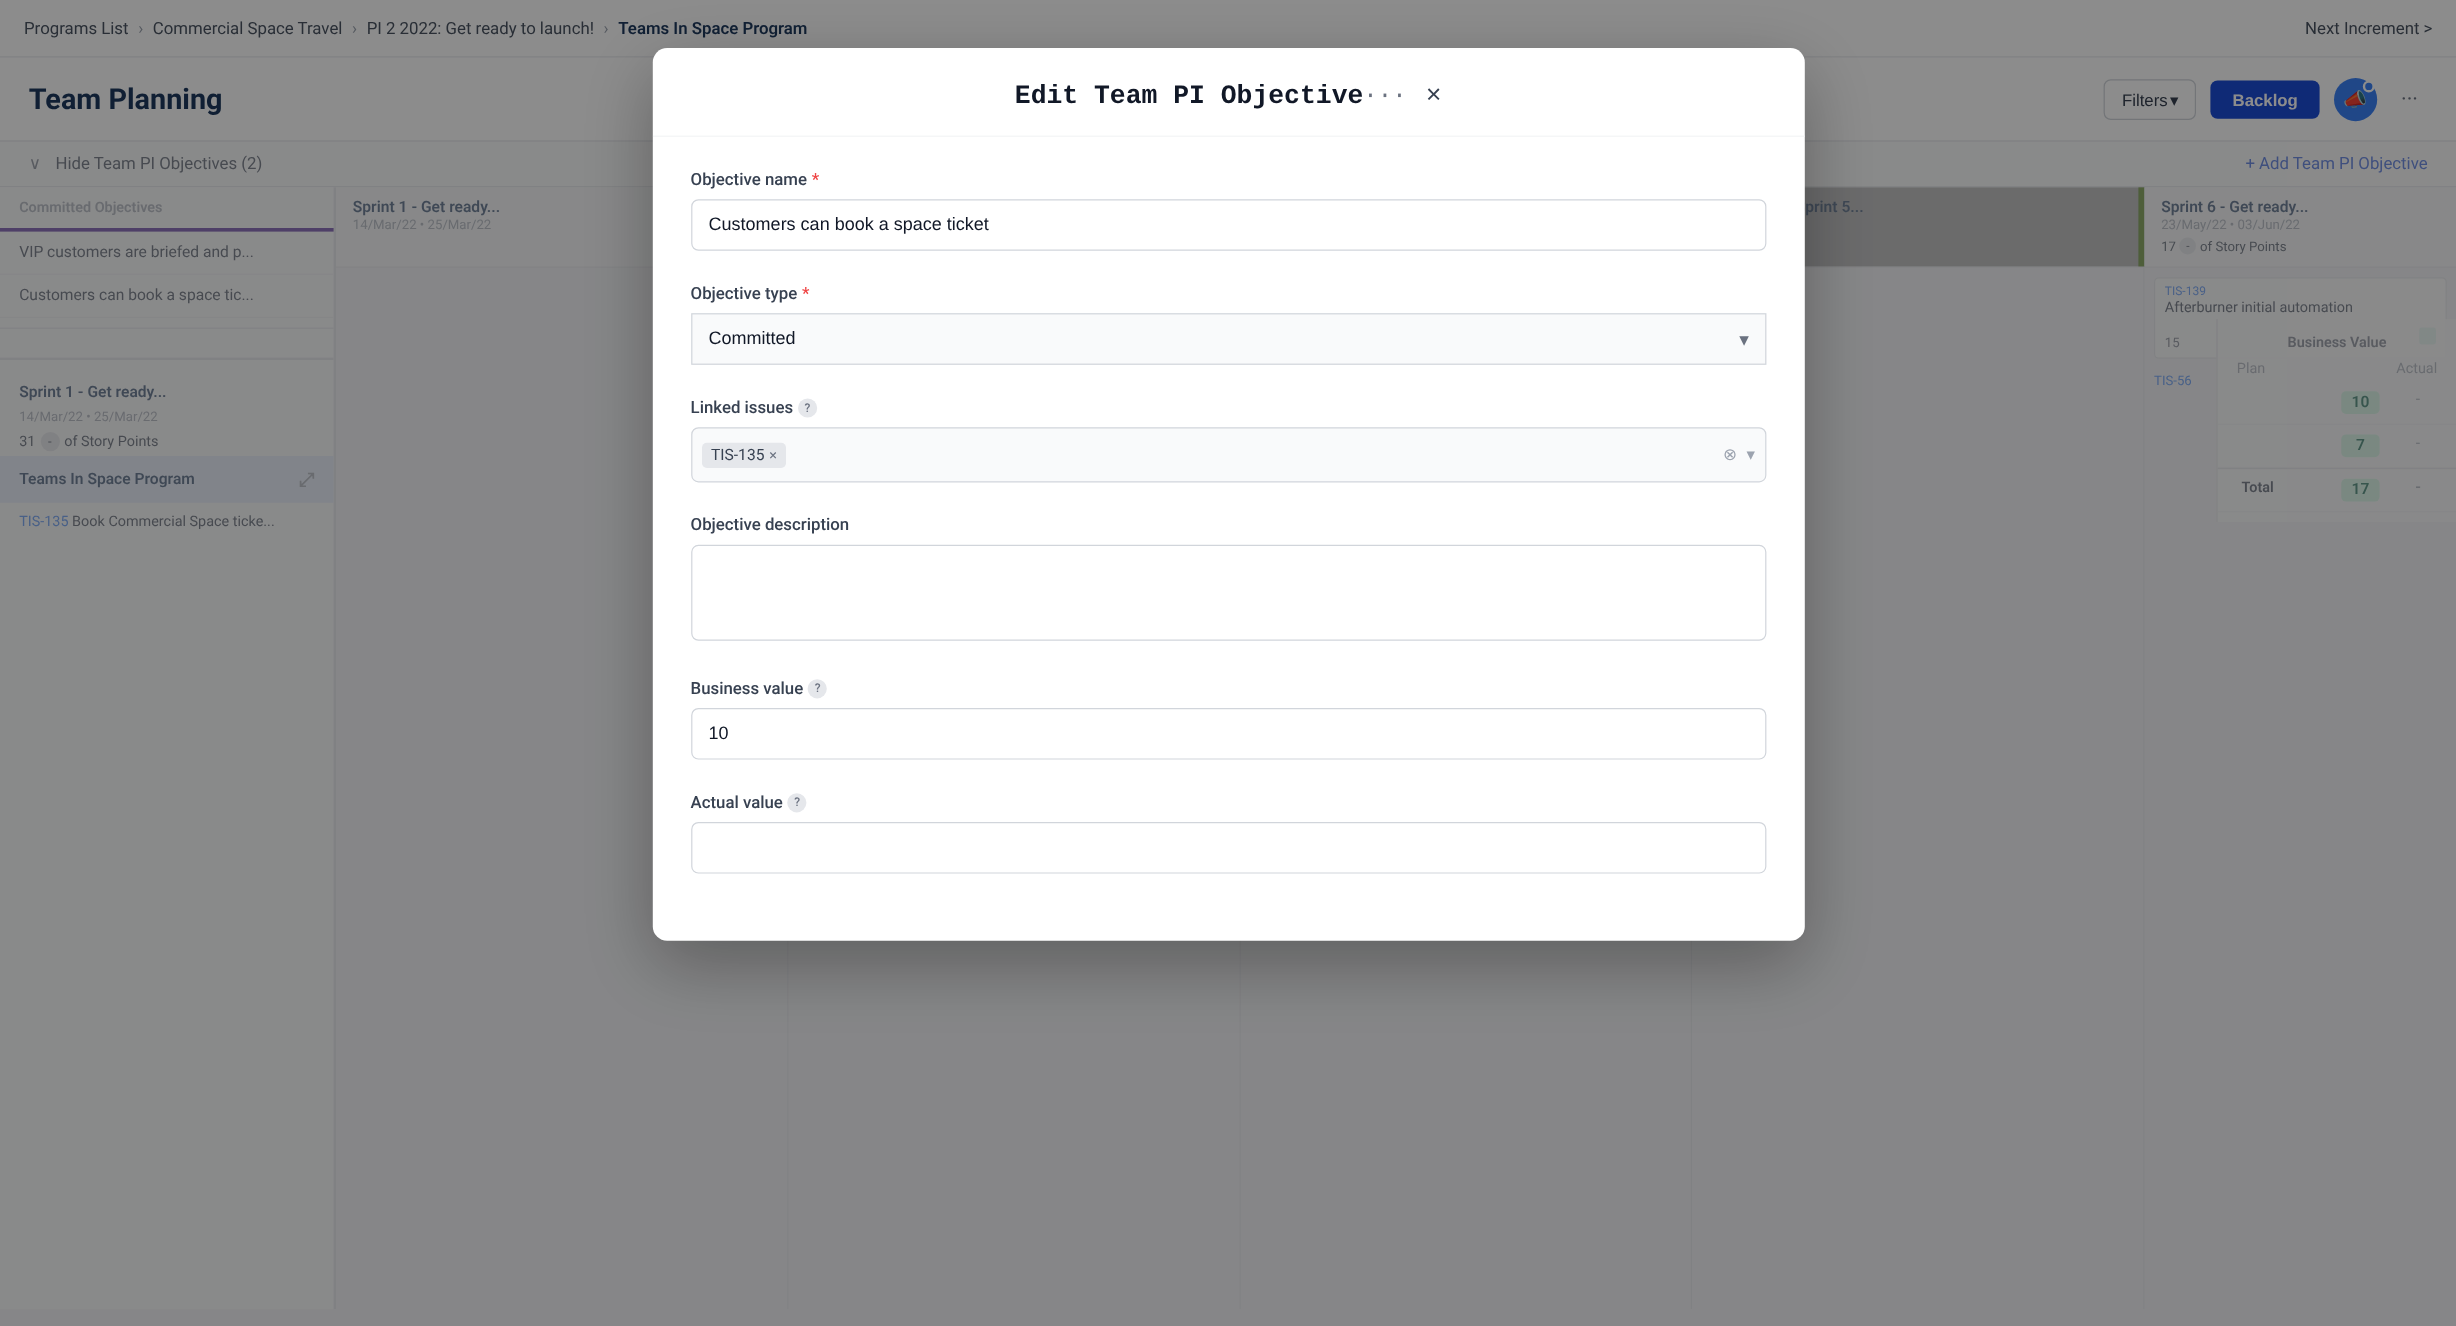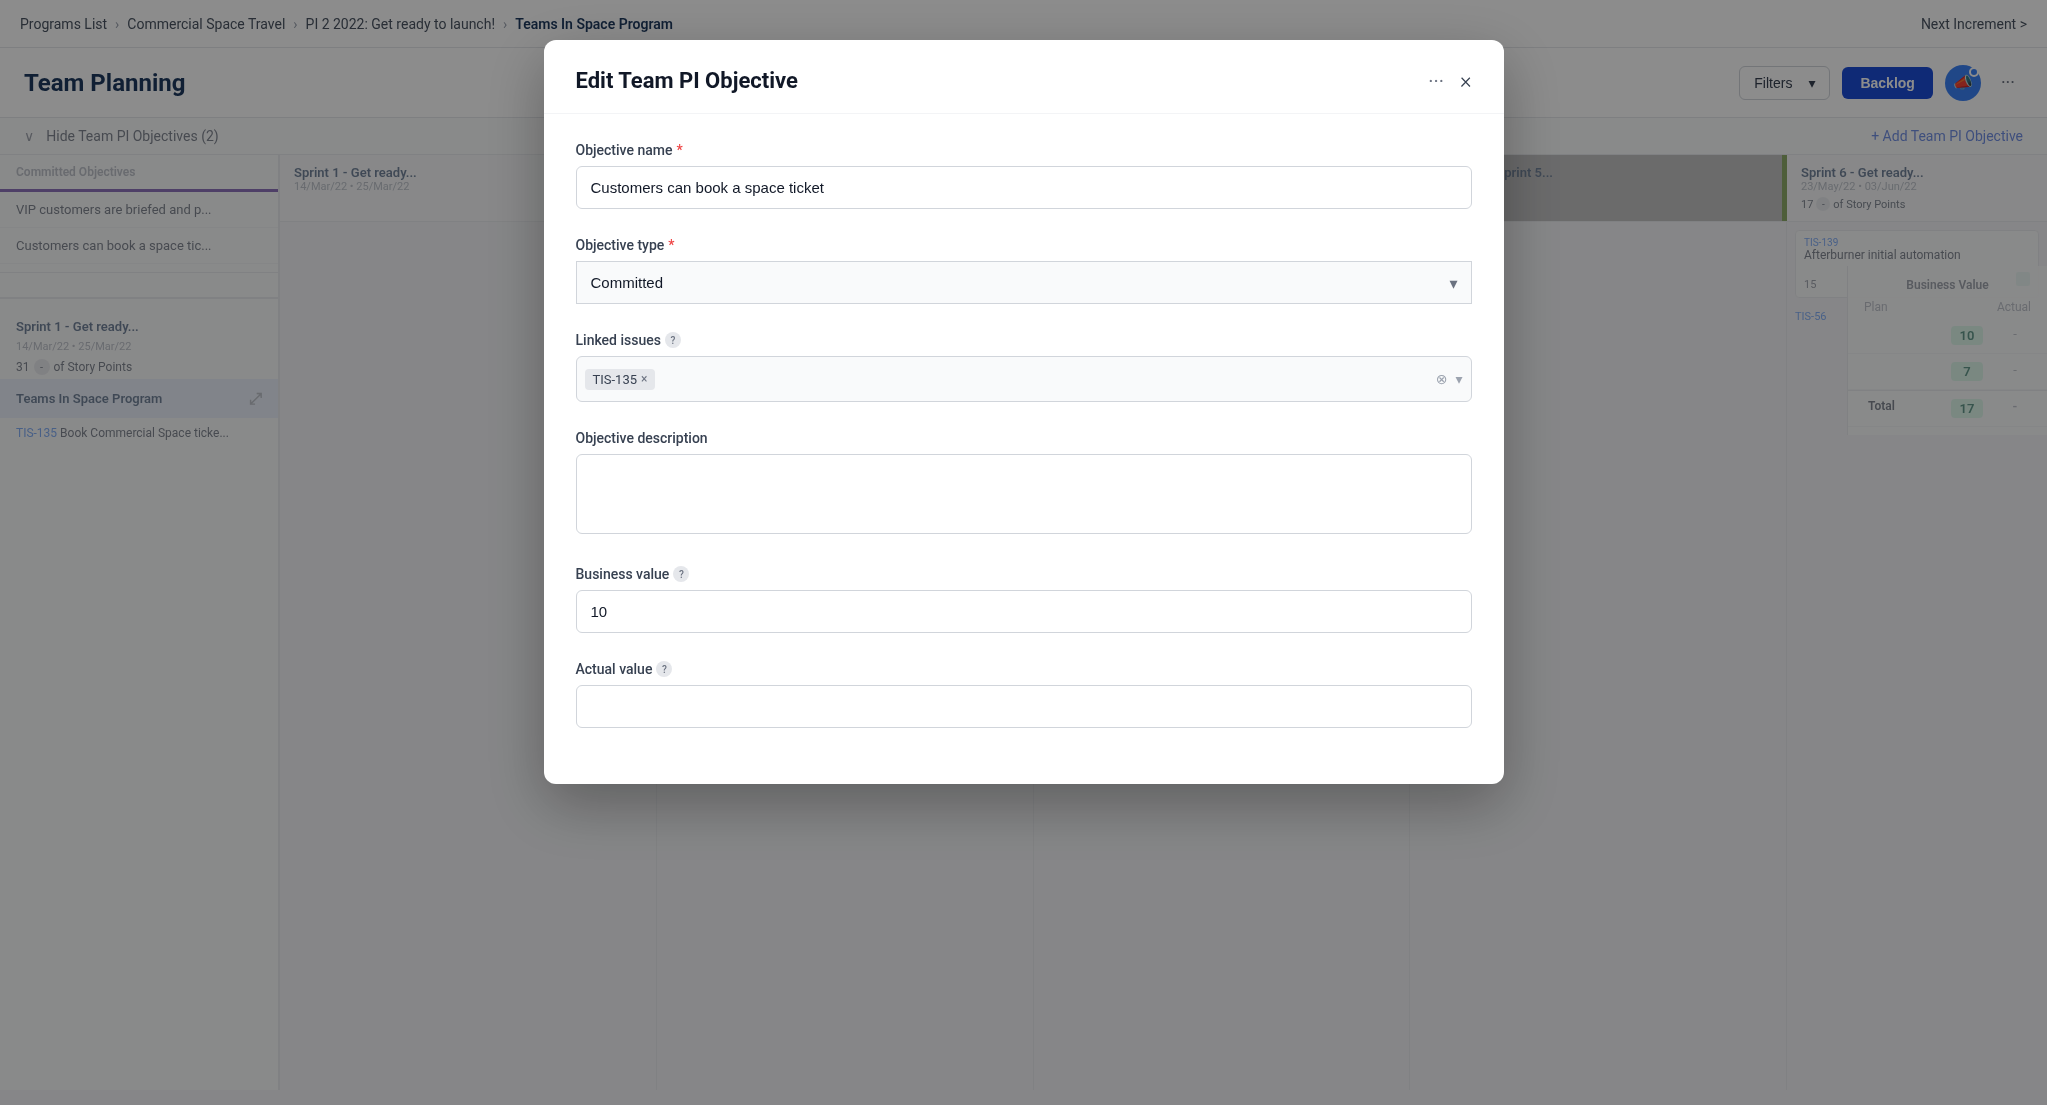--- a/index.html
+++ b/index.html
@@ -74,21 +74,21 @@
     }
     .header-actions {
       margin-left: auto;
       display: flex;
       align-items: center;
       gap: 12px;
     }
     .filters-btn {
       display: flex;
       align-items: center;
-      gap: 16px;
+      gap: 2px;
       padding: 8px 14px;
       border: 1px solid #d1d5db;
       background: #fff;
       border-radius: 6px;
       font-size: 14px;
       color: #374151;
       cursor: pointer;
     }
     .backlog-btn {
       padding: 8px 18px;
@@ -146,23 +146,24 @@
       width: 960px;
       max-height: 900px;
       overflow-y: auto;
       box-shadow: 0 20px 60px rgba(0,0,0,0.3);
       position: relative;
       z-index: 101;
     }
     .modal-header {
       display: flex;
       align-items: center;
-      justify-content: space-between;
+      justify-content: center;
       padding: 28px 32px 20px;
       border-bottom: 1px solid #f3f4f6;
+      font-family: Liberation Mono, monospace;
     }
     .modal-title {
       font-size: 22px;
       font-weight: 700;
       color: #111827;
     }
     .modal-header-actions {
       display: flex;
       align-items: center;
       gap: 16px;

